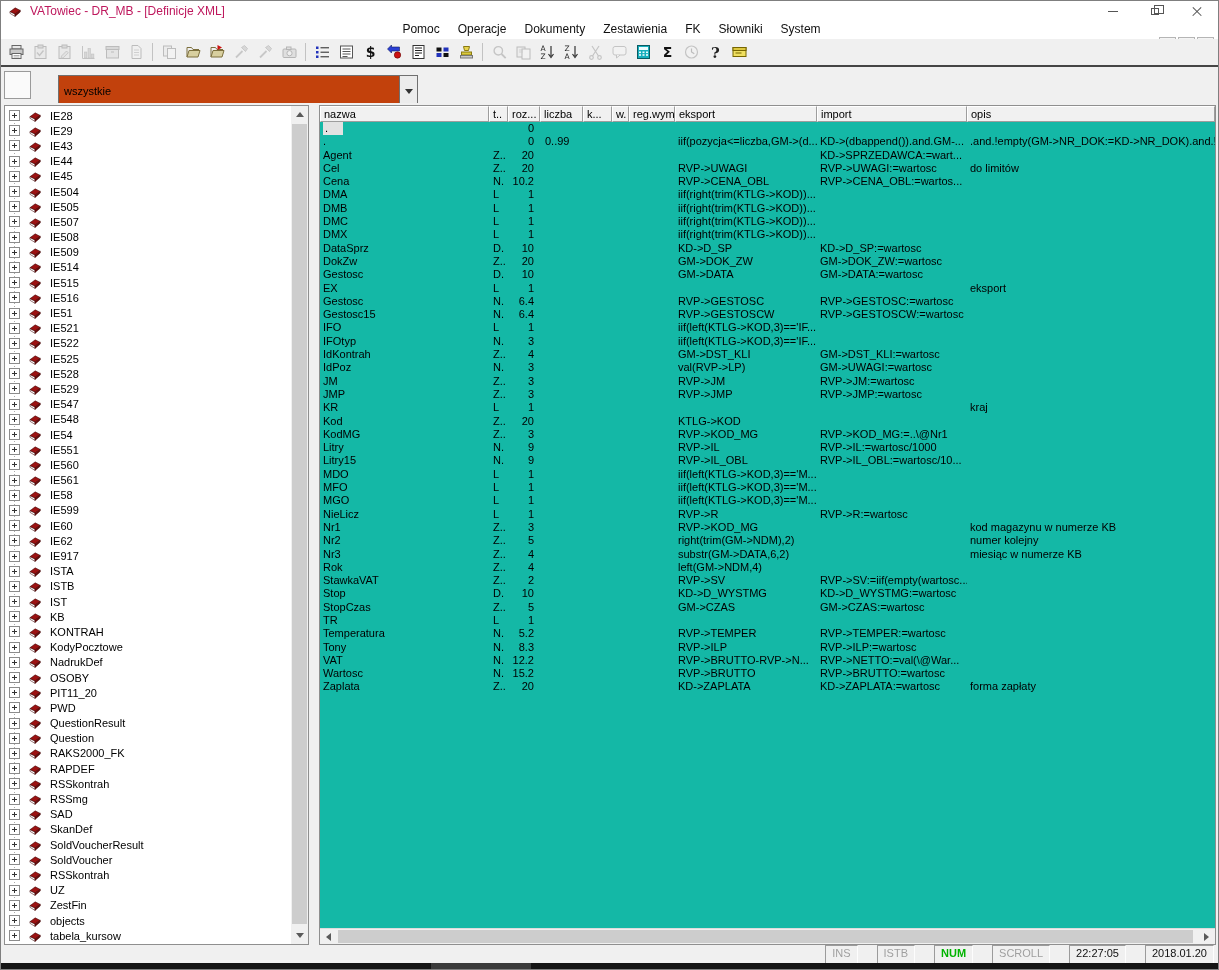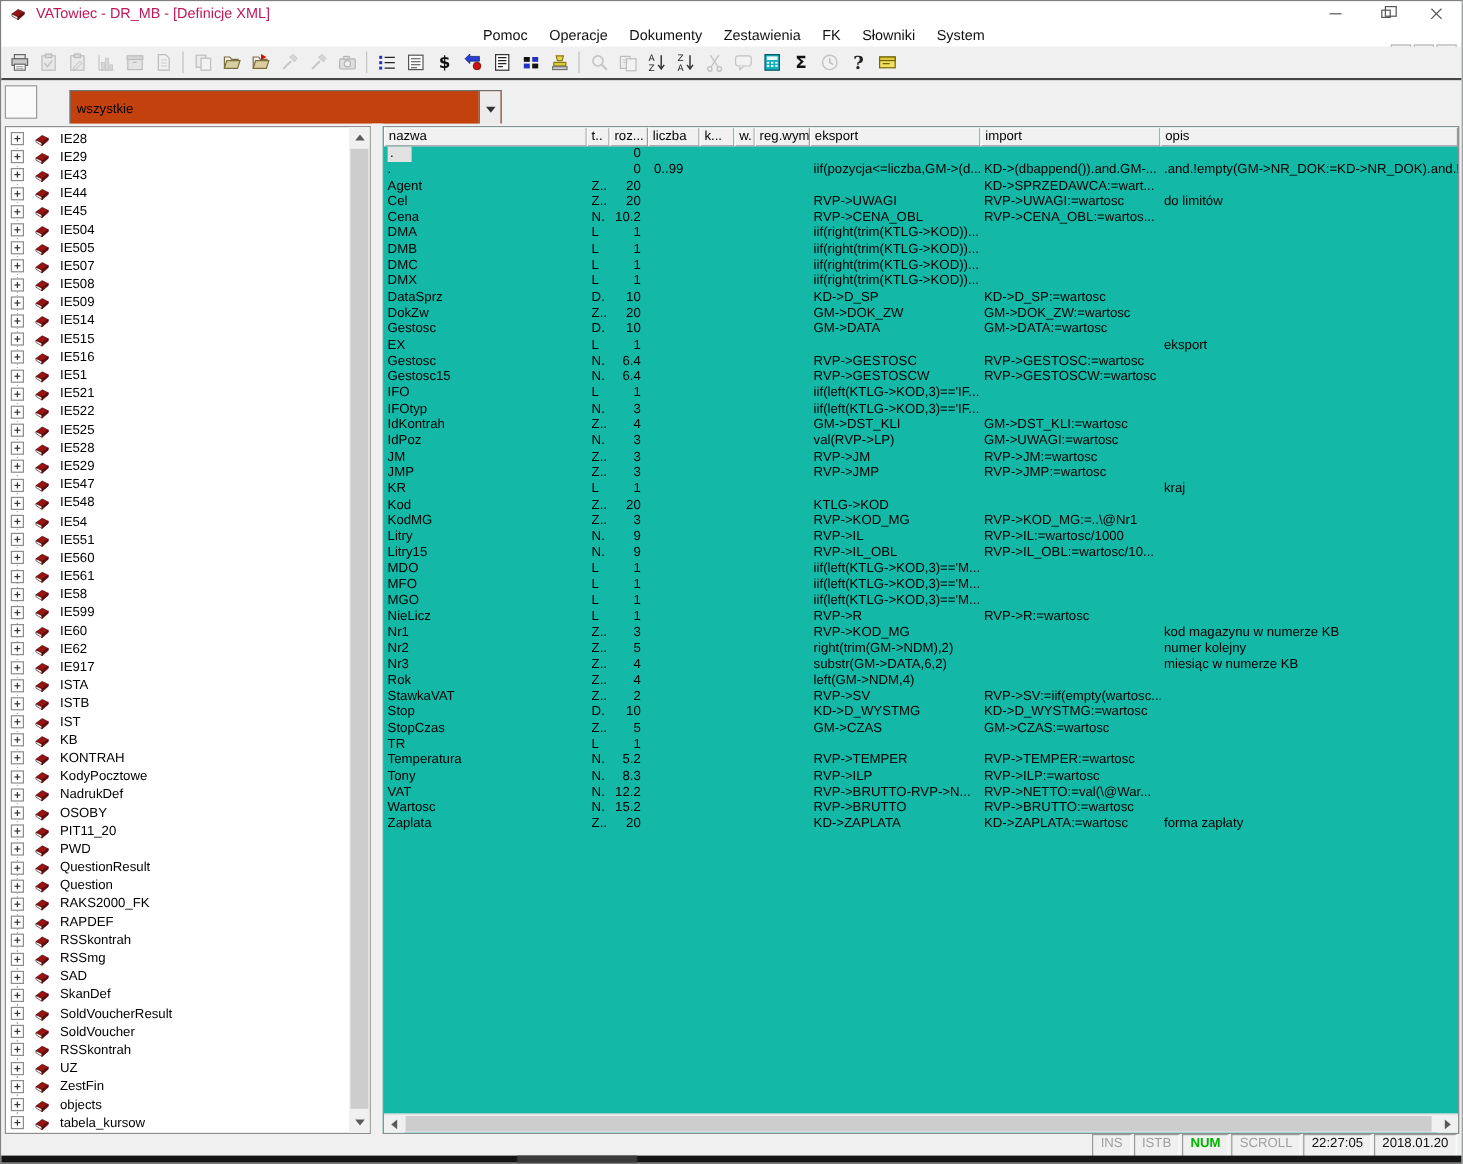--- a/index.html
+++ b/index.html
@@ -84,21 +84,21 @@
   .cell.c3{padding-left:5px;}
   .selbox{background:#e2e2e2;display:inline-block;min-width:20px;padding:0 2px;}
   .hscroll{position:absolute;left:0;right:0;bottom:0;height:16px;background:#f0f0f0;border-top:1px solid #dcdcdc;}
   .h-btn{position:absolute;top:0;width:17px;height:16px;display:flex;align-items:center;justify-content:center;background:#f0f0f0;}
   .h-left{left:0;} .h-right{right:0;}
   .h-thumb{position:absolute;top:1px;bottom:1px;left:18px;right:22px;background:#cdcdcd;}
   
   .statusbar{position:absolute;left:0;right:0;bottom:6px;height:17px;background:#f0f0f0;
     display:flex;justify-content:flex-end;align-items:center;gap:2px;padding-right:4px;}
   .status-cell{height:15px;border:1px solid;border-color:#9b9b9b #fdfdfd #fdfdfd #9b9b9b;
-    padding:1px 6px 16px 6px;font-size:11px;background:#f0f0f0;white-space:nowrap;}
+    padding:1px 6px 16px 6px;font-size:11px;background:#f0f0f0;white-space:nowrap;margin-left:17px;}
   .status-cell.dim{color:#9f9f9f;}
   .status-cell.green{color:#00b400;font-weight:bold;}
   .status-cell.normal{color:#111;}
   .bottom-strip{position:absolute;left:0;right:0;bottom:0;height:6px;background:#141414;}
   .strip-seg{position:absolute;left:430px;width:100px;top:0;bottom:0;background:#3a3a3a;}
   .hidden-defs{position:absolute;width:0;height:0;overflow:hidden;}
 </style>
 </head>
 <body>
 

